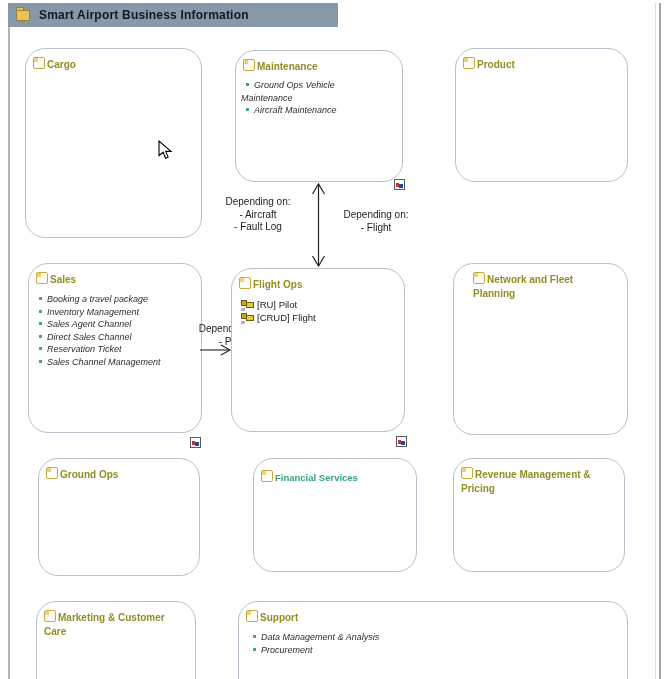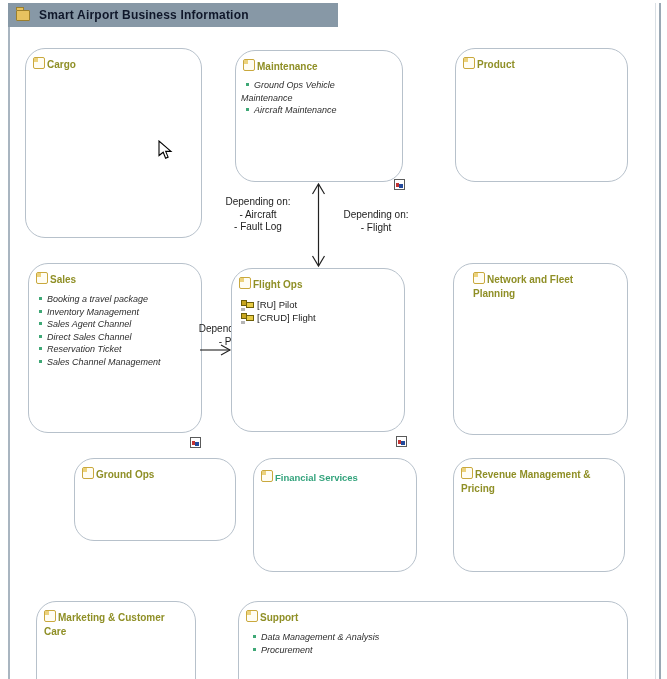--- a/index.html
+++ b/index.html
@@ -22,21 +22,21 @@
 
   
   .cap-box { position:absolute; background:#ffffff; border:1.5px solid #b7c1cb;
              border-radius:20px; z-index:2; box-sizing:border-box; }
   #box-cargo      { left:25px;  top:48px;  width:177px; height:190px; }
   #box-maintenance{ left:235px; top:50px;  width:168px; height:132px; }
   #box-product    { left:455px; top:48px;  width:173px; height:134px; }
   #box-sales      { left:28px;  top:263px; width:174px; height:170px; }
   #box-flight-ops { left:231px; top:268px; width:174px; height:164px; z-index:4;border-radius:21px; }
   #box-network    { left:453px; top:263px; width:175px; height:172px;padding-left:12px; }
-  #box-ground-ops { left:38px;  top:458px; width:162px; height:83px;margin-left:36px; }
+  #box-ground-ops { left:38px;  top:458px; width:162px; height:118px; }
   #box-financial  { left:253px; top:458px; width:164px; height:114px; }
   #box-revenue    { left:453px; top:458px; width:172px; height:114px; }
   #box-marketing  { left:36px;  top:601px; width:160px; height:110px; }
   #box-support    { left:238px; top:601px; width:390px; height:110px; }
 
   .box-title { padding:8px 6px 0 7px; font-size:10px; font-weight:bold;
                color:#8f8f26; line-height:14px; }
   #box-network  .box-title { padding-right:50px; }
   #box-marketing .box-title{ padding-right:22px; }
   #box-revenue  .box-title { padding-right:28px; }

